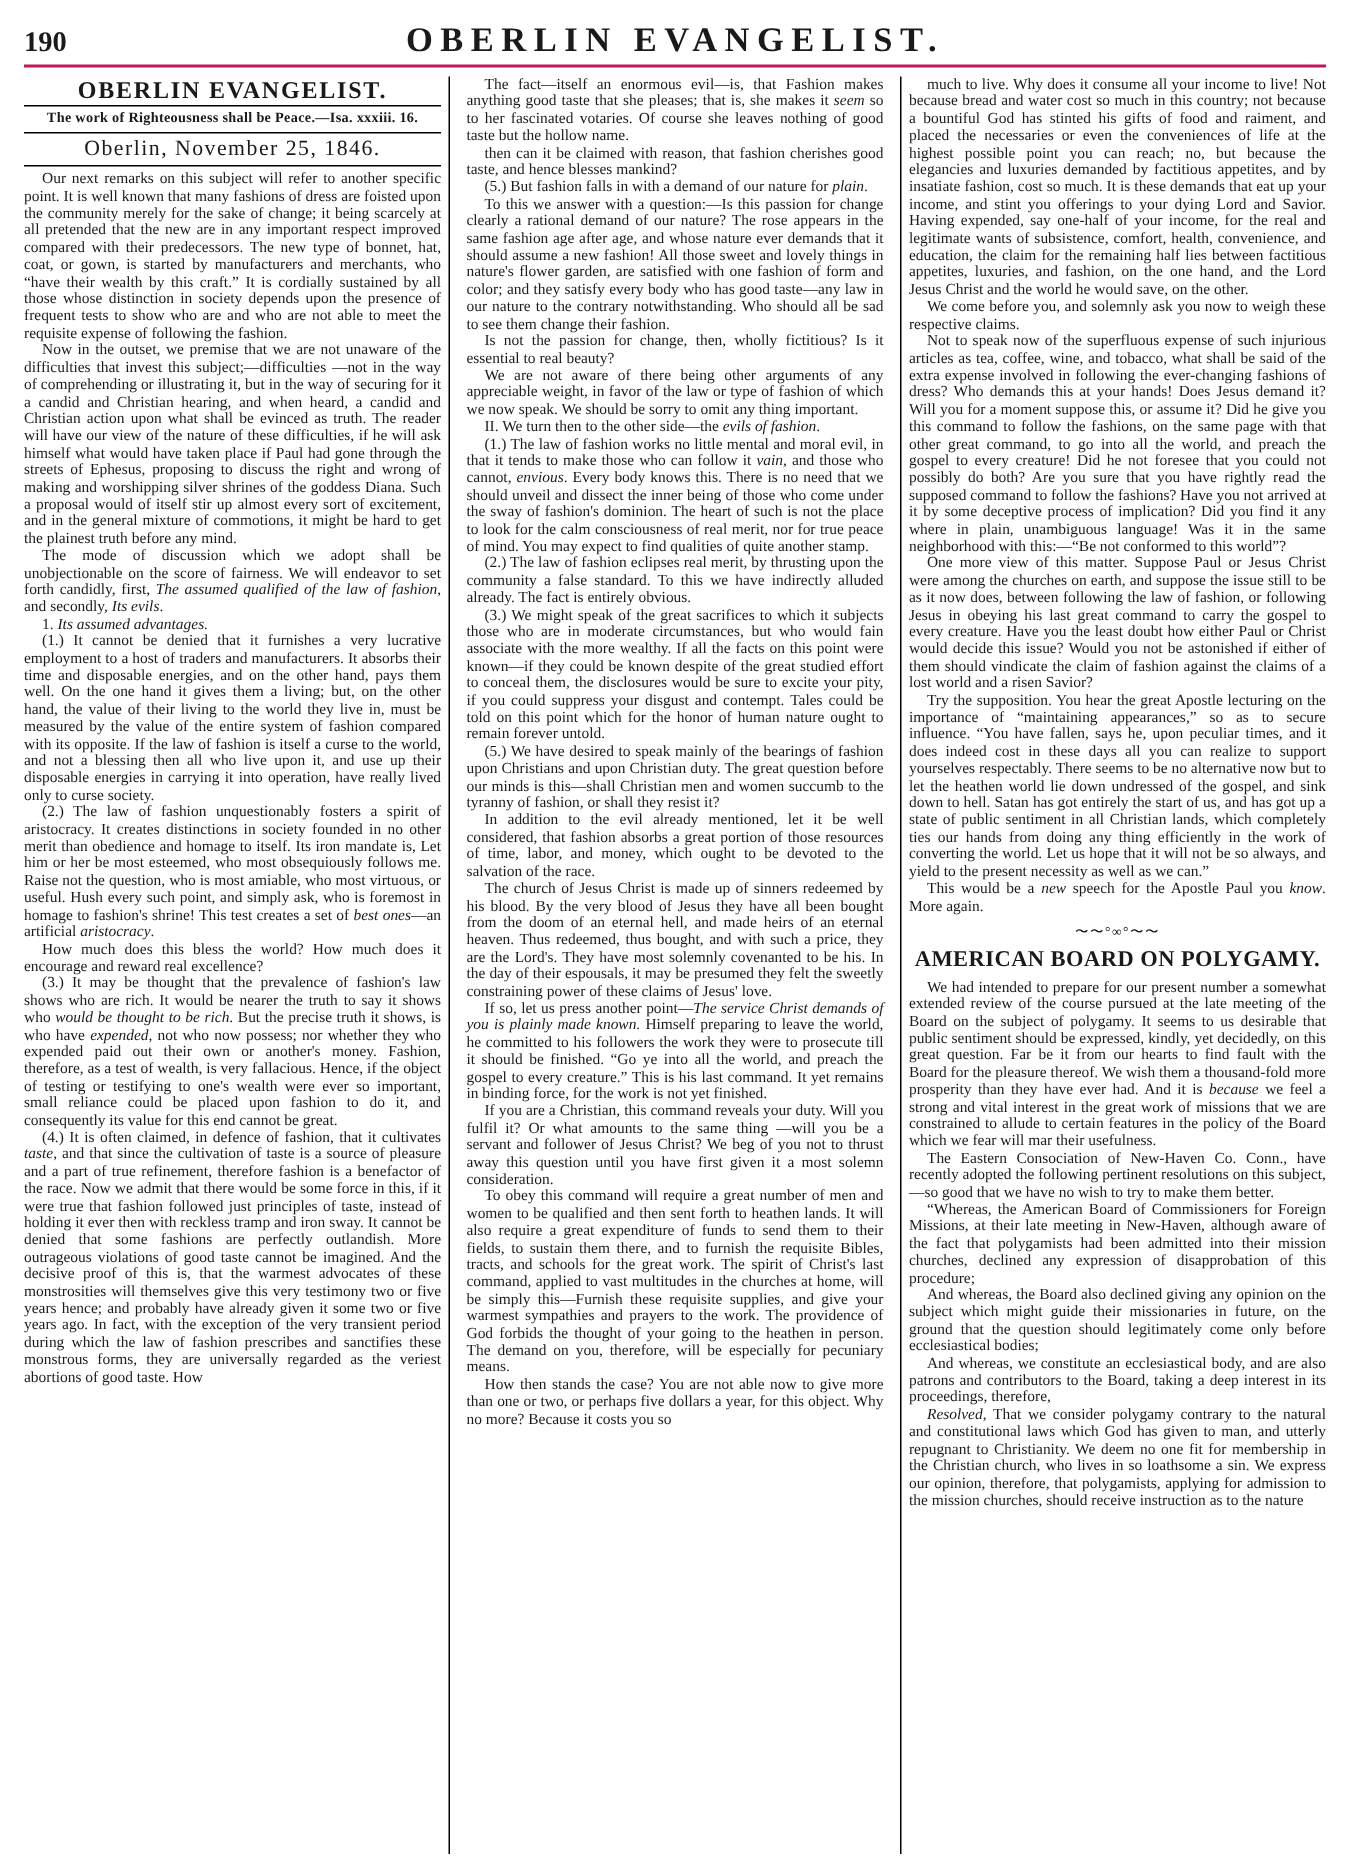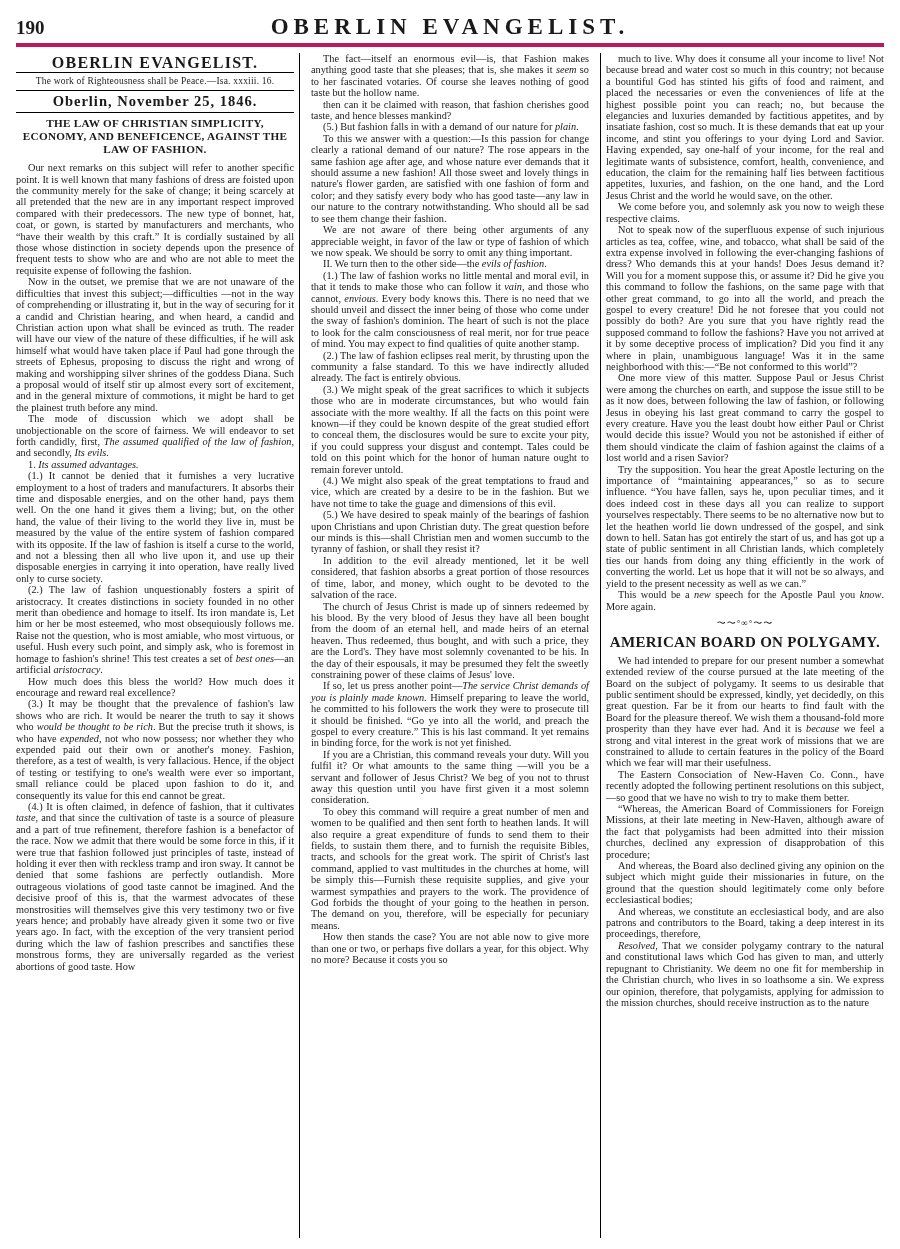--- a/index.html
+++ b/index.html
@@ -19,21 +19,21 @@
     width: 900px;
     height: 1249px;
     box-sizing: border-box;
     padding: 14px 16px 10px 16px;
   }
   
   .masthead {
     display: flex;
     align-items: baseline;
     justify-content: flex-start;
-    border-bottom: 4px solid #be185d;
+    border-bottom: 2px solid #be185d;
     padding-bottom: 3px;
     margin-bottom: 6px;
   }
   .folio {
     font-family: "Liberation Serif", serif;
     font-weight: bold;
     font-size: 19px;
     letter-spacing: 0px;
     width: 70px;
   }
@@ -82,27 +82,27 @@
     margin: 4px 0 4px 0;
   }
   .thin-hr {
     border: 0;
     border-top: 1px solid #000;
     margin: 2px 0 3px 0;
   }
   .motto {
     text-align: center;
     font-size: 9.5px;
-    font-weight: normal;
+    font-weight: bold;
     letter-spacing: 0.2px;
     margin: 2px 0;
   }
   .dateline {
     text-align: center;
-    font-weight: bold;
+    font-weight: normal;
     font-size: 14.5px;
     letter-spacing: 1px;
     margin: 5px 0 5px 0;
   }
   .headline {
     text-align: center;
     font-weight: bold;
     font-size: 11.2px;
     line-height: 13px;
     letter-spacing: 0.3px;
@@ -136,21 +136,20 @@
 
   <div class="columns">
 
     <div class="col left">
       <div class="paper-name">OBERLIN EVANGELIST.</div>
       <hr class="thin-hr">
       <div class="motto">The work of Righteousness shall be Peace.—Isa. xxxiii. 16.</div>
       <hr class="thin-hr">
       <div class="dateline">Oberlin, November 25, 1846.</div>
       <hr class="thin-hr">
-      <div class="headline">THE LAW OF CHRISTIAN SIMPLICITY, ECONOMY, AND BENEFICENCE, AGAINST THE LAW OF FASHION.</div>
       <div>
           <p>Our next remarks on this subject will refer to another specific point. It is well known that many fashions of dress are foisted upon the community merely for the sake of change; it being scarcely at all pretended that the new are in any important respect improved compared with their predecessors. The new type of bonnet, hat, coat, or gown, is started by manufacturers and merchants, who “have their wealth by this craft.” It is cordially sustained by all those whose distinction in society depends upon the presence of frequent tests to show who are and who are not able to meet the requisite expense of following the fashion.</p>
           <p>Now in the outset, we premise that we are not unaware of the difficulties that invest this subject;—difficulties —not in the way of comprehending or illustrating it, but in the way of securing for it a candid and Christian hearing, and when heard, a candid and Christian action upon what shall be evinced as truth. The reader will have our view of the nature of these difficulties, if he will ask himself what would have taken place if Paul had gone through the streets of Ephesus, proposing to discuss the right and wrong of making and worshipping silver shrines of the goddess Diana. Such a proposal would of itself stir up almost every sort of excitement, and in the general mixture of commotions, it might be hard to get the plainest truth before any mind.</p>
           <p>The mode of discussion which we adopt shall be unobjectionable on the score of fairness. We will endeavor to set forth candidly, first, <i>The assumed qualified of the law of fashion</i>, and secondly, <i>Its evils</i>.</p>
           <p>1. <i>Its assumed advantages.</i></p>
           <p>(1.) It cannot be denied that it furnishes a very lucrative employment to a host of traders and manufacturers. It absorbs their time and disposable energies, and on the other hand, pays them well. On the one hand it gives them a living; but, on the other hand, the value of their living to the world they live in, must be measured by the value of the entire system of fashion compared with its opposite. If the law of fashion is itself a curse to the world, and not a blessing then all who live upon it, and use up their disposable energies in carrying it into operation, have really lived only to curse society.</p>
           <p>(2.) The law of fashion unquestionably fosters a spirit of aristocracy. It creates distinctions in society founded in no other merit than obedience and homage to itself. Its iron mandate is, Let him or her be most esteemed, who most obsequiously follows me. Raise not the question, who is most amiable, who most virtuous, or useful. Hush every such point, and simply ask, who is foremost in homage to fashion's shrine! This test creates a set of <i>best ones</i>—an artificial <i>aristocracy</i>.</p>
           <p>How much does this bless the world? How much does it encourage and reward real excellence?</p>
           <p>(3.) It may be thought that the prevalence of fashion's law shows who are rich. It would be nearer the truth to say it shows who <i>would be thought to be rich</i>. But the precise truth it shows, is who have <i>expended</i>, not who now possess; nor whether they who expended paid out their own or another's money. Fashion, therefore, as a test of wealth, is very fallacious. Hence, if the object of testing or testifying to one's wealth were ever so important, small reliance could be placed upon fashion to do it, and consequently its value for this end cannot be great.</p>
           <p>(4.) It is often claimed, in defence of fashion, that it cultivates <i>taste</i>, and that since the cultivation of taste is a source of pleasure and a part of true refinement, therefore fashion is a benefactor of the race. Now we admit that there would be some force in this, if it were true that fashion followed just principles of taste, instead of holding it ever then with reckless tramp and iron sway. It cannot be denied that some fashions are perfectly outlandish. More outrageous violations of good taste cannot be imagined. And the decisive proof of this is, that the warmest advocates of these monstrosities will themselves give this very testimony two or five years hence; and probably have already given it some two or five years ago. In fact, with the exception of the very transient period during which the law of fashion prescribes and sanctifies these monstrous forms, they are universally regarded as the veriest abortions of good taste. How</p>
@@ -158,26 +157,26 @@
     </div>
 
     <div class="rule"></div>
 
     <div class="col mid">
       <div>
           <p>The fact—itself an enormous evil—is, that Fashion makes anything good taste that she pleases; that is, she makes it <i>seem</i> so to her fascinated votaries. Of course she leaves nothing of good taste but the hollow name.</p>
           <p>then can it be claimed with reason, that fashion cherishes good taste, and hence blesses mankind?</p>
           <p>(5.) But fashion falls in with a demand of our nature for <i>plain</i>.</p>
           <p>To this we answer with a question:—Is this passion for change clearly a rational demand of our nature? The rose appears in the same fashion age after age, and whose nature ever demands that it should assume a new fashion! All those sweet and lovely things in nature's flower garden, are satisfied with one fashion of form and color; and they satisfy every body who has good taste—any law in our nature to the contrary notwithstanding. Who should all be sad to see them change their fashion.</p>
+          <p>Is not the passion for change, then, wholly fictitious? Is it essential to real beauty?</p>
           <p>We are not aware of there being other arguments of any appreciable weight, in favor of the law or type of fashion of which we now speak. We should be sorry to omit any thing important.</p>
           <p>II. We turn then to the other side—the <i>evils of fashion</i>.</p>
           <p>(1.) The law of fashion works no little mental and moral evil, in that it tends to make those who can follow it <i>vain</i>, and those who cannot, <i>envious</i>. Every body knows this. There is no need that we should unveil and dissect the inner being of those who come under the sway of fashion's dominion. The heart of such is not the place to look for the calm consciousness of real merit, nor for true peace of mind. You may expect to find qualities of quite another stamp.</p>
           <p>(2.) The law of fashion eclipses real merit, by thrusting upon the community a false standard. To this we have indirectly alluded already. The fact is entirely obvious.</p>
           <p>(3.) We might speak of the great sacrifices to which it subjects those who are in moderate circumstances, but who would fain associate with the more wealthy. If all the facts on this point were known—if they could be known despite of the great studied effort to conceal them, the disclosures would be sure to excite your pity, if you could suppress your disgust and contempt. Tales could be told on this point which for the honor of human nature ought to remain forever untold.</p>
-          <p>(4.) We might also speak of the great temptations to fraud and vice, which are created by a desire to be in the fashion. But we have not time to take the guage and dimensions of this evil.</p>
           <p>(5.) We have desired to speak mainly of the bearings of fashion upon Christians and upon Christian duty. The great question before our minds is this—shall Christian men and women succumb to the tyranny of fashion, or shall they resist it?</p>
           <p>In addition to the evil already mentioned, let it be well considered, that fashion absorbs a great portion of those resources of time, labor, and money, which ought to be devoted to the salvation of the race.</p>
           <p>The church of Jesus Christ is made up of sinners redeemed by his blood. By the very blood of Jesus they have all been bought from the doom of an eternal hell, and made heirs of an eternal heaven. Thus redeemed, thus bought, and with such a price, they are the Lord's. They have most solemnly covenanted to be his. In the day of their espousals, it may be presumed they felt the sweetly constraining power of these claims of Jesus' love.</p>
           <p>If so, let us press another point—<i>The service Christ demands of you is plainly made known.</i> Himself preparing to leave the world, he committed to his followers the work they were to prosecute till it should be finished. “Go ye into all the world, and preach the gospel to every creature.” This is his last command. It yet remains in binding force, for the work is not yet finished.</p>
           <p>If you are a Christian, this command reveals your duty. Will you fulfil it? Or what amounts to the same thing —will you be a servant and follower of Jesus Christ? We beg of you not to thrust away this question until you have first given it a most solemn consideration.</p>
           <p>To obey this command will require a great number of men and women to be qualified and then sent forth to heathen lands. It will also require a great expenditure of funds to send them to their fields, to sustain them there, and to furnish the requisite Bibles, tracts, and schools for the great work. The spirit of Christ's last command, applied to vast multitudes in the churches at home, will be simply this—Furnish these requisite supplies, and give your warmest sympathies and prayers to the work. The providence of God forbids the thought of your going to the heathen in person. The demand on you, therefore, will be especially for pecuniary means.</p>
           <p>How then stands the case? You are not able now to give more than one or two, or perhaps five dollars a year, for this object. Why no more? Because it costs you so</p>
         </div>
     </div>
 

